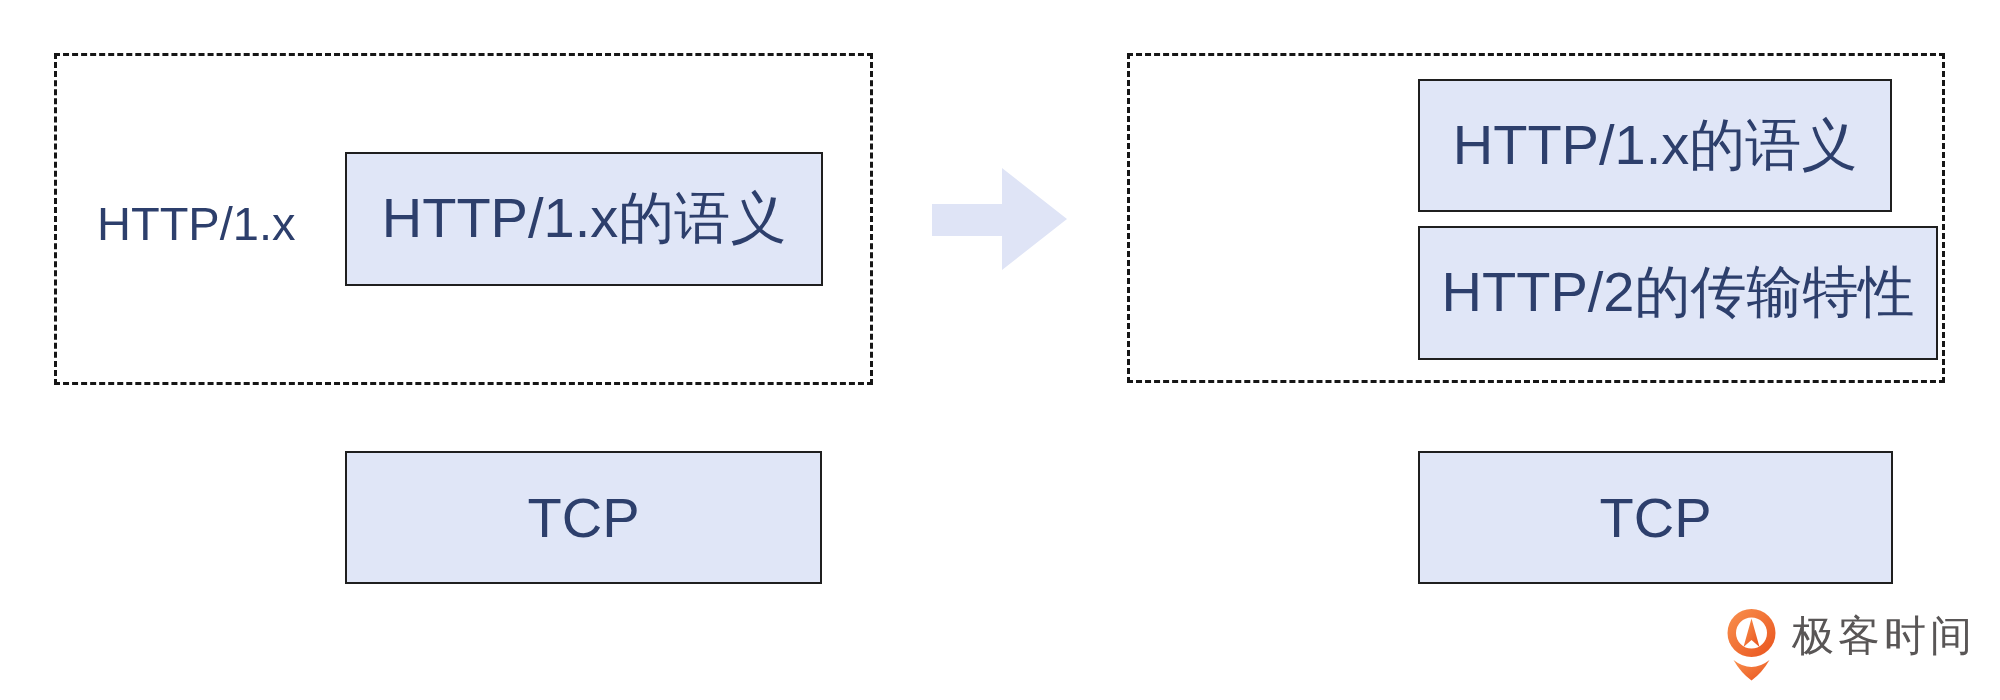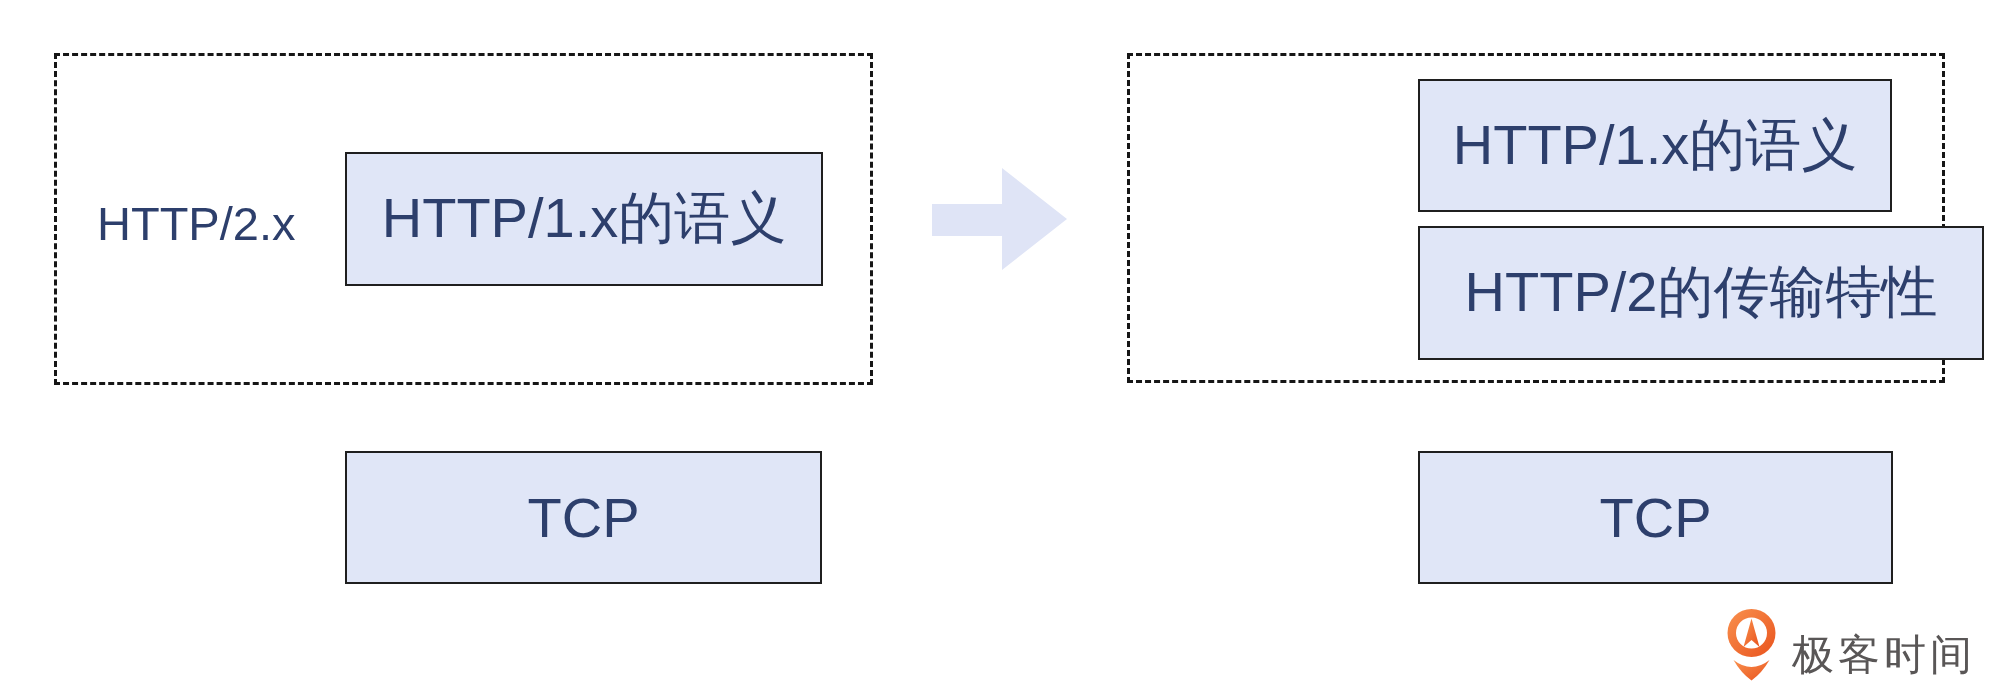--- a/index.html
+++ b/index.html
@@ -50,49 +50,49 @@
     display:flex;
     align-items:center;
     justify-content:center;
     font-size:56px;
     color:var(--navy-text);
     white-space:nowrap;
   }
   .box-http1x-sem{ left:345px; top:152px; width:478px; height:134px; }
   .box-tcp-left  { left:345px; top:451px; width:477px; height:133px; }
   .box-http2-sem { left:1418px; top:79px;  width:474px; height:133px; }
-  .box-http2-trans{left:1418px; top:226px; width:566px; height:134px; }
+  .box-http2-trans{left:1418px; top:226px; width:520px; height:134px; }
   .box-tcp-right { left:1418px; top:451px; width:475px; height:133px; }
   .arrow-wrap{
     position:absolute;
     left:925px; top:160px; width:145px; height:118px;
   }
   .logo{
     position:absolute;
     left:1725px; top:608px;
     display:flex;
-    align-items:flex-end;
+    align-items:flex-start;
   }
   .logo-icon{ width:53px; height:75px; }
   .logo-text{
     margin-left:14px;
     font-size:42px;
     font-weight:500;
     letter-spacing:4px;
     color:var(--logo-text-gray);
     white-space:nowrap;
   }
 </style>
 </head>
 <body>
 
 <div class="canvas">
 
   <div class="dashed-group dashed-left"></div>
-  <div class="side-label label-http1x">HTTP/2.x</div>
+  <div class="side-label label-http1x">HTTP/1.x</div>
   <div class="layer-box box-http1x-sem">
     <span>HTTP/1.x的语义</span>
   </div>
   <div class="layer-box box-tcp-left">
     <span>TCP</span>
   </div>
 
   <div class="arrow-wrap">
     <svg width="145" height="118" viewBox="0 0 145 118" xmlns="http://www.w3.org/2000/svg">
       <polygon points="7,44 77,44 77,8 142,59 77,110 77,76 7,76" style="fill:var(--arrow-fill)"></polygon>

